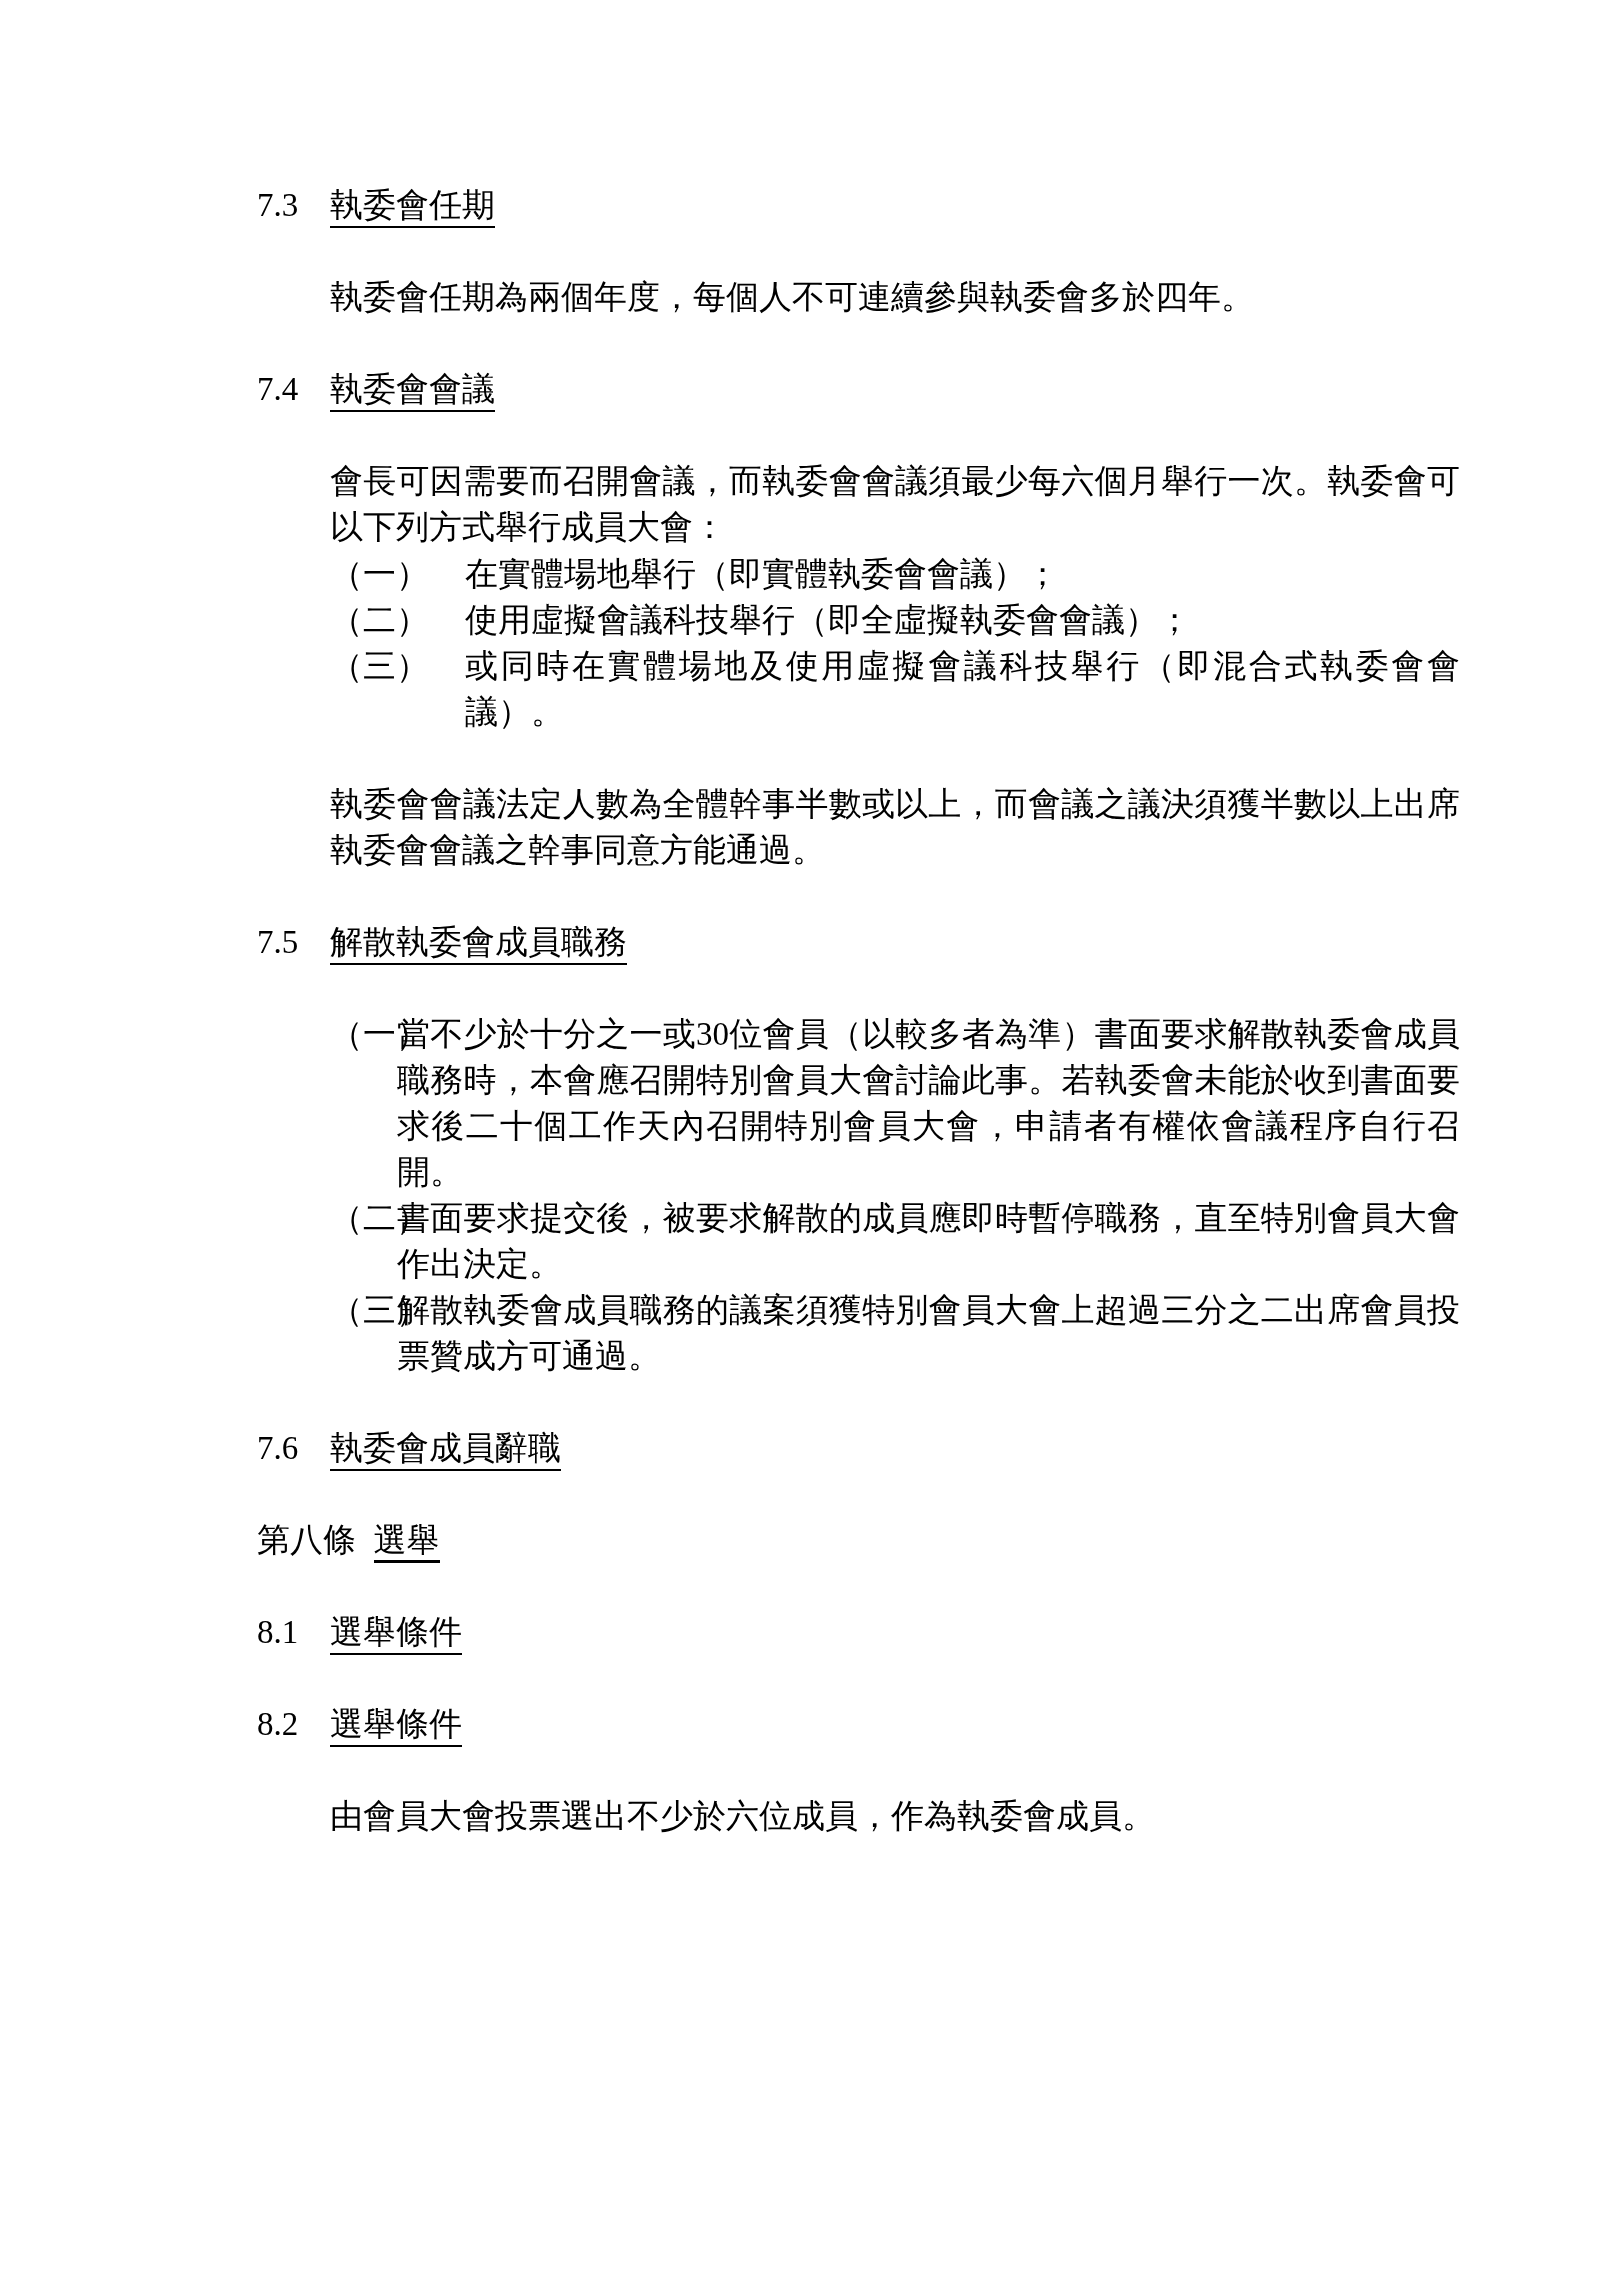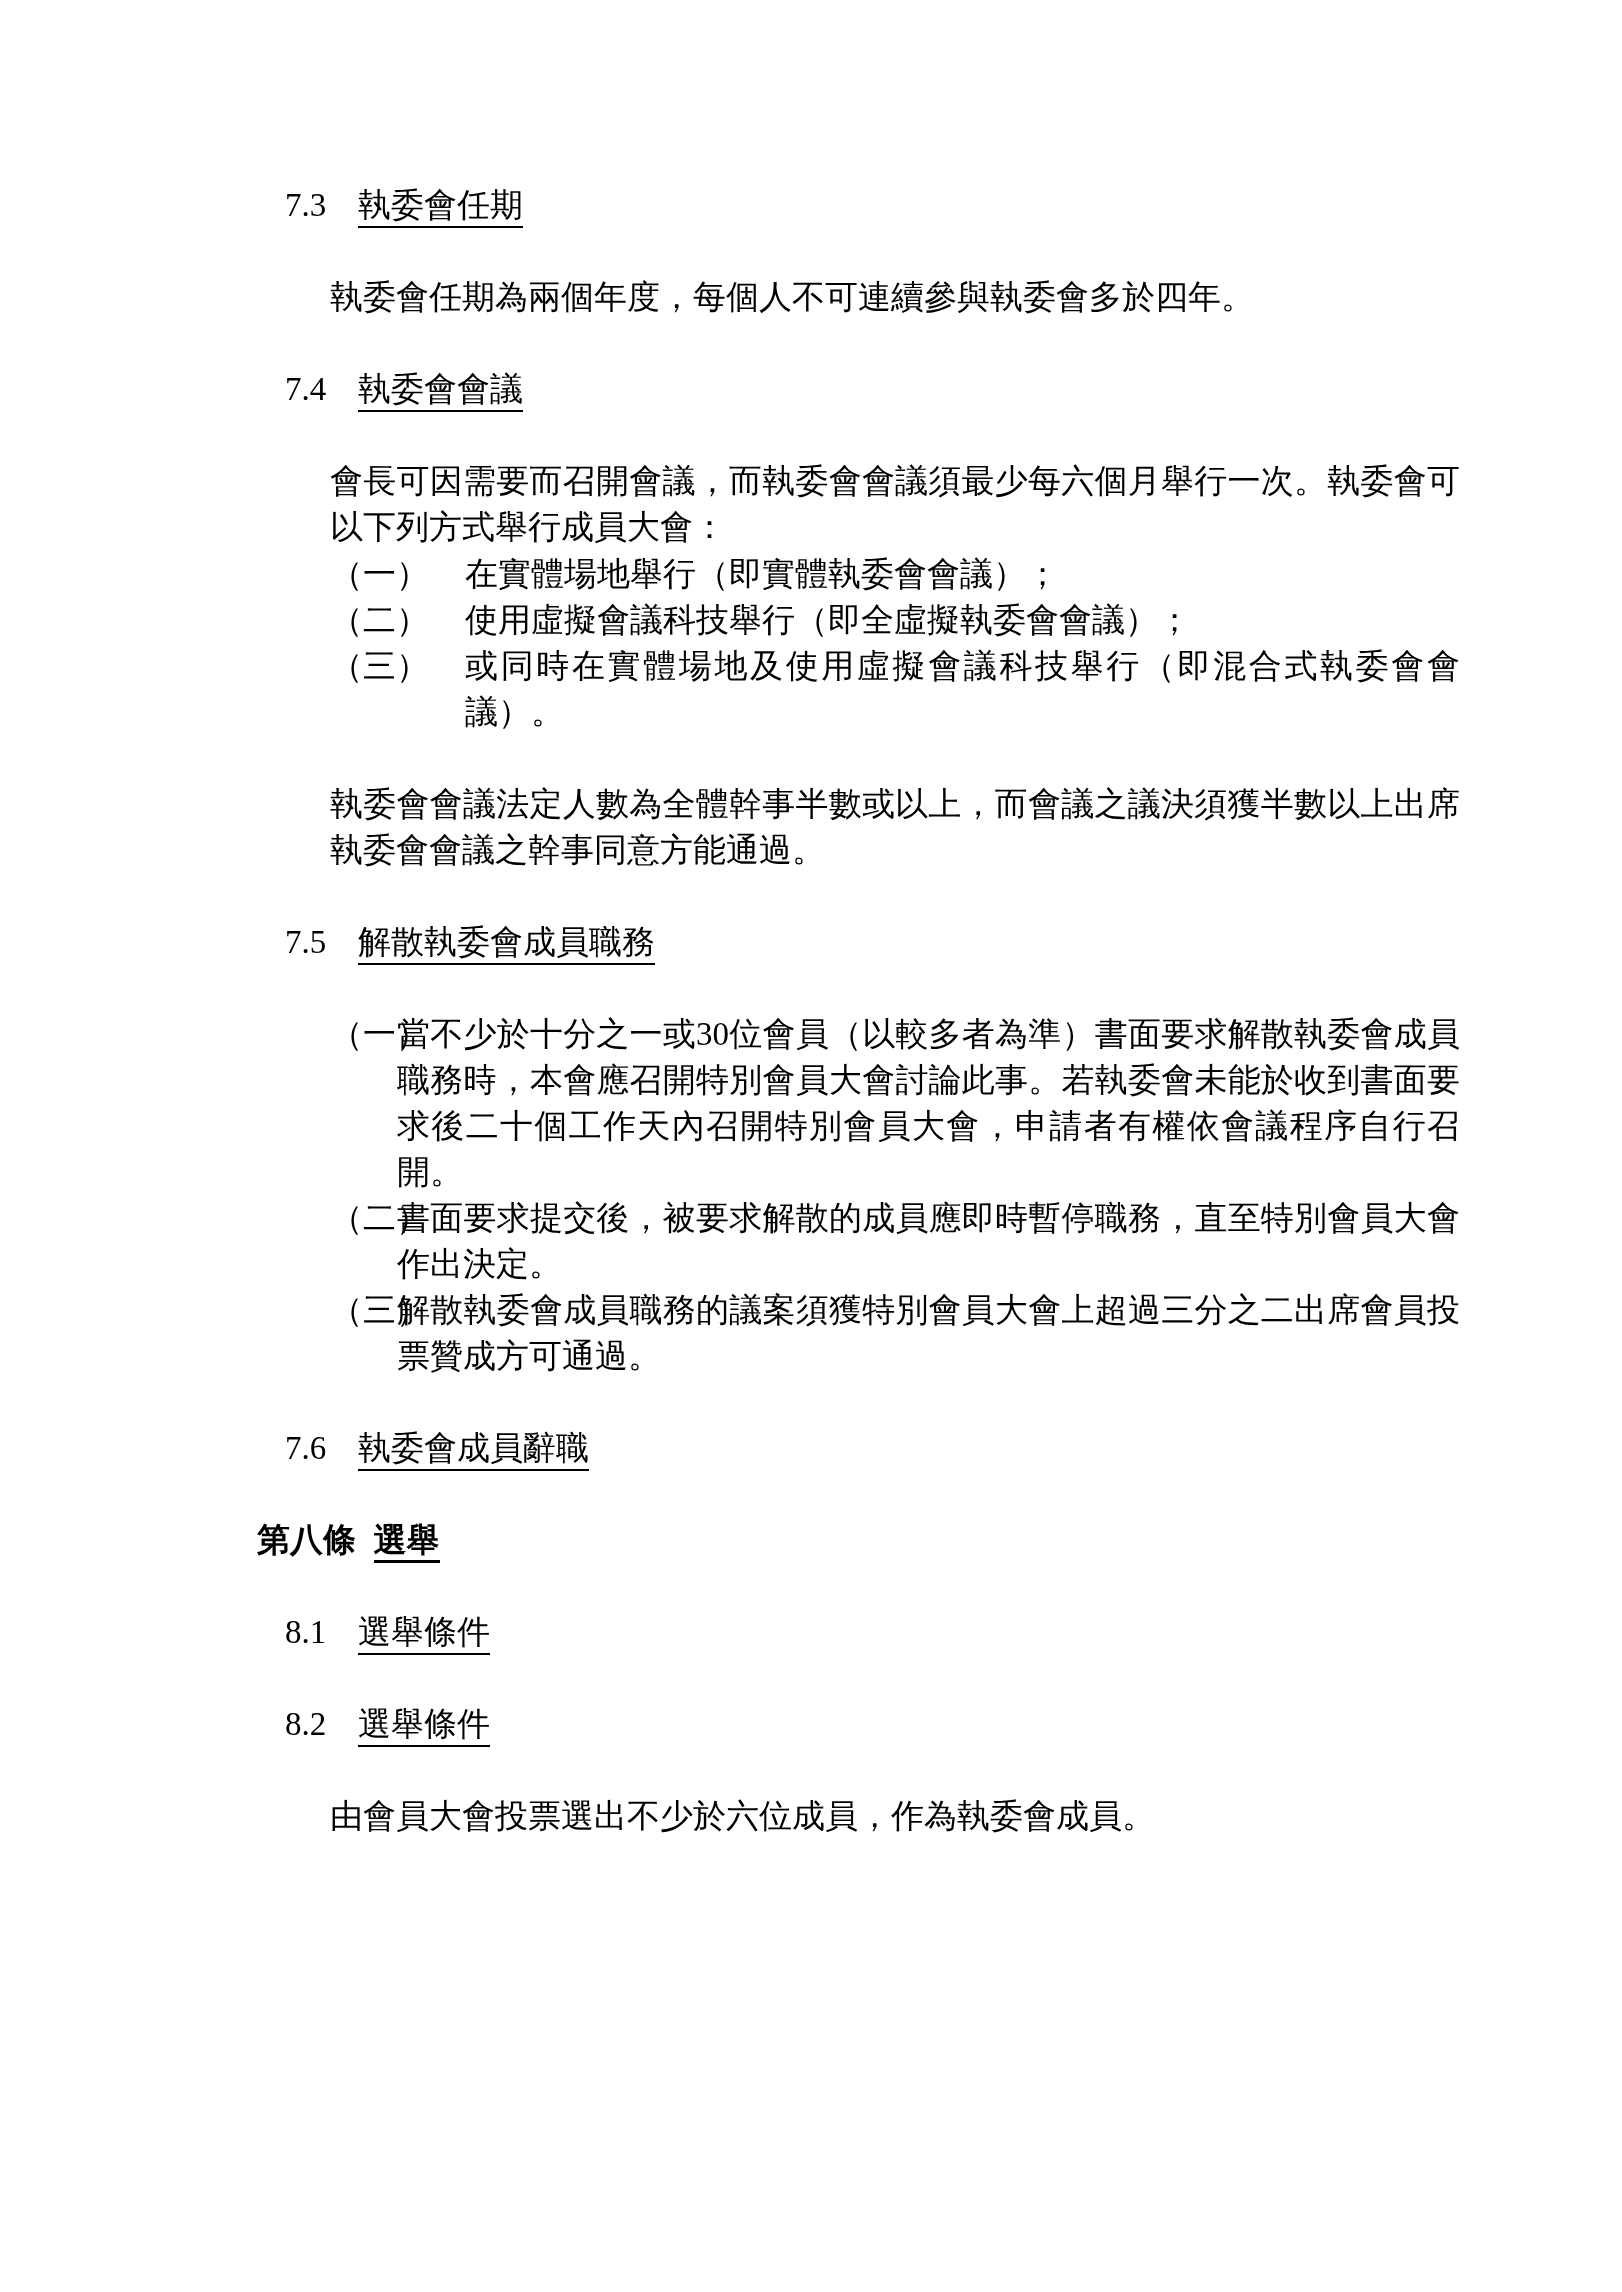--- a/index.html
+++ b/index.html
@@ -18,28 +18,27 @@
     font-size: 33px;
     line-height: 46px;
     box-sizing: border-box;
     padding: 182px 162px 0 257px;
     overflow: hidden;
   }
   .block { margin: 0 0 46px 0; }
   .heading .secnum {
     display: inline-block;
     min-width: 73px;
-    margin-left: 28px;
   }
   .heading .sectitle {
     border-bottom: 2.9px solid #000;
     padding-bottom: 2.9px;
     margin-top: 32px;
   }
-  .article-heading { font-weight: bold; }
+  .article-heading { font-weight: normal; }
   .article-heading .artnum { display: inline-block; margin-right: 17.6px; }
   .article-heading .sectitle {
     border-bottom: 3.9px solid #000;
     padding-bottom: 2px;
   }
   .body-par {
     margin: 0 0 46px 73px;
     text-align: justify;
   }
   .body-par.no-gap { margin-bottom: 1px; }

